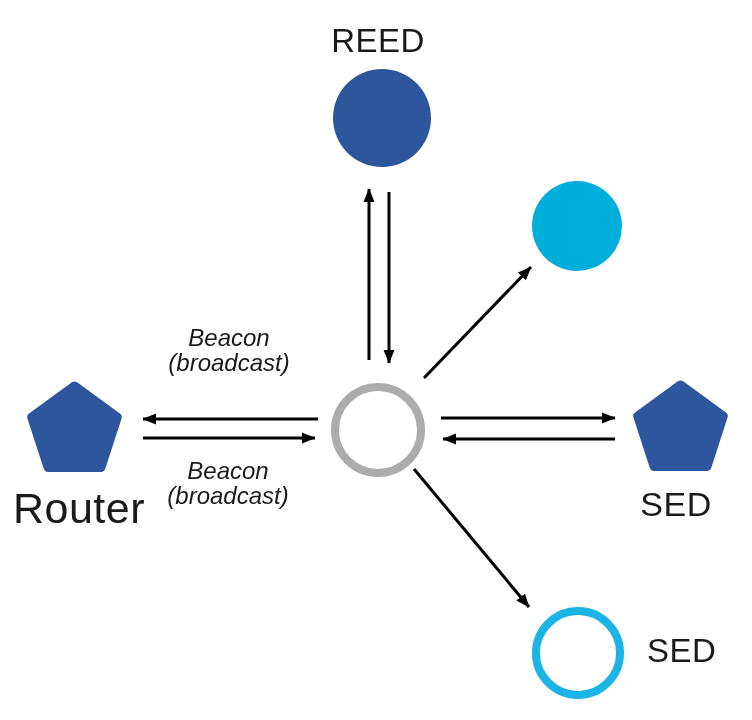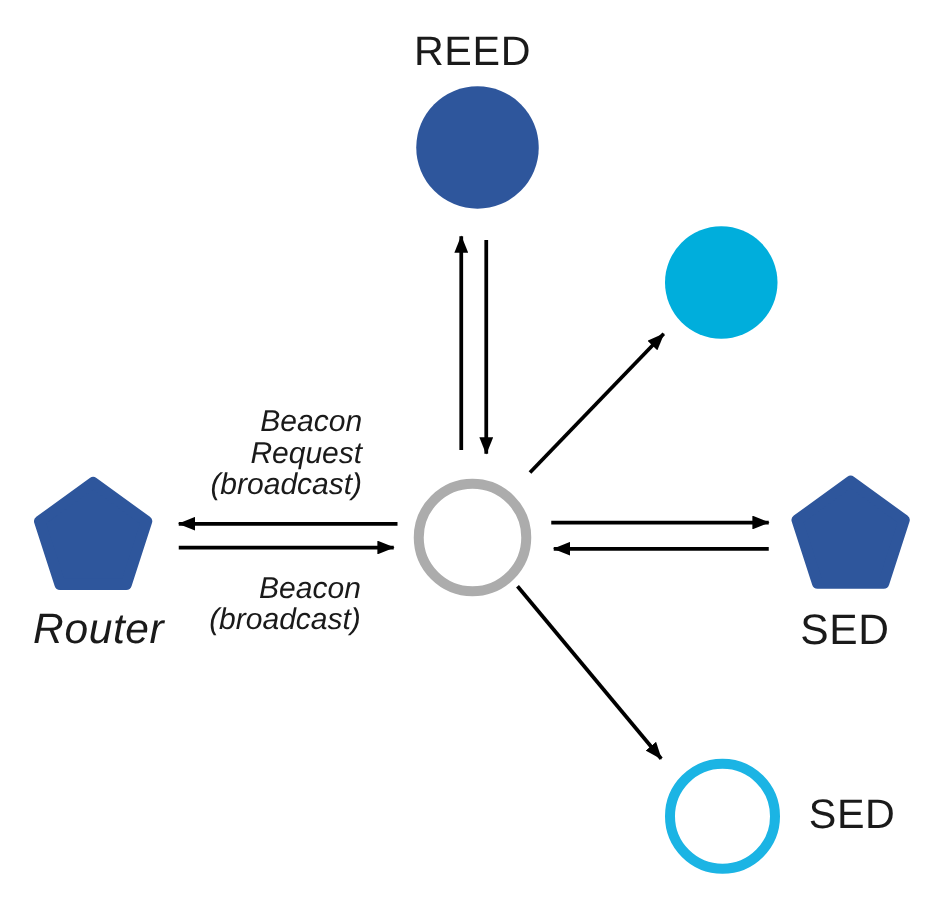--- a/index.html
+++ b/index.html
@@ -11,21 +11,21 @@
   .stage{position:absolute;left:0;top:0;width:752px;height:720px;}
   .stage svg{position:absolute;left:0;top:0;}
   .lbl{
     position:absolute;color:#1A1A1A;white-space:nowrap;
     font-size:33px;line-height:1.15;letter-spacing:0.5px;
   }
   .lbl.cx{transform:translateX(-50%);text-align:center;}
   .ann{
     position:absolute;color:#1A1A1A;
     font-style:italic;font-size:24px;line-height:25px;
-    text-align:right;transform:translateX(-50%);
+    text-align:center;transform:translateX(-50%);
   }
   .ann div{white-space:nowrap;}
 </style>
 </head>
 <body>
 
 <div class="stage">
 
   <svg width="752" height="720" viewBox="0 0 752 720">
     <defs>
@@ -47,29 +47,28 @@
     <circle cx="577" cy="226" r="45" fill="#00AEDC"></circle>
     <circle cx="378" cy="430" r="43" stroke-width="8" fill="#FFFFFF" stroke="#ACACAC"></circle>
     <circle cx="578" cy="653" r="42" stroke-width="8" fill="#FFFFFF" stroke="#1BB4E4"></circle>
     <polygon points="74.5,386 31.7,417.1 48,467.4 101,467.4 117.3,417.1" stroke-width="9" stroke-linejoin="round" fill="#2E569C" stroke="#2E569C"></polygon>
     <polygon points="680.5,385 637.7,416.1 654,466.4 707,466.4 723.3,416.1" stroke-width="9" stroke-linejoin="round" fill="#2E569C" stroke="#2E569C"></polygon>
   </svg>
 
   <div class="lbl cx" style="left:378px;top:22px;">REED</div>
 
 
-  <div class="lbl cx" style="left:79px;top:484px;font-size:34px;font-style:italic;">Router</div>
+  <div class="lbl cx" style="left:79px;top:484px;font-size:43px;">Router</div>
 
   <div class="lbl cx" style="left:676px;top:485px;font-size:34px;">SED</div>
 
   <div class="lbl" style="left:647px;top:632px;">SED</div>
 
   <div class="ann" style="left:229px;top:325px;">
     <div>Beacon</div>
-    <div>Request</div>
     <div>(broadcast)</div>
   </div>
 
   <div class="ann" style="left:228px;top:458px;">
     <div>Beacon</div>
     <div>(broadcast)</div>
   </div>
 
 </div>
 

